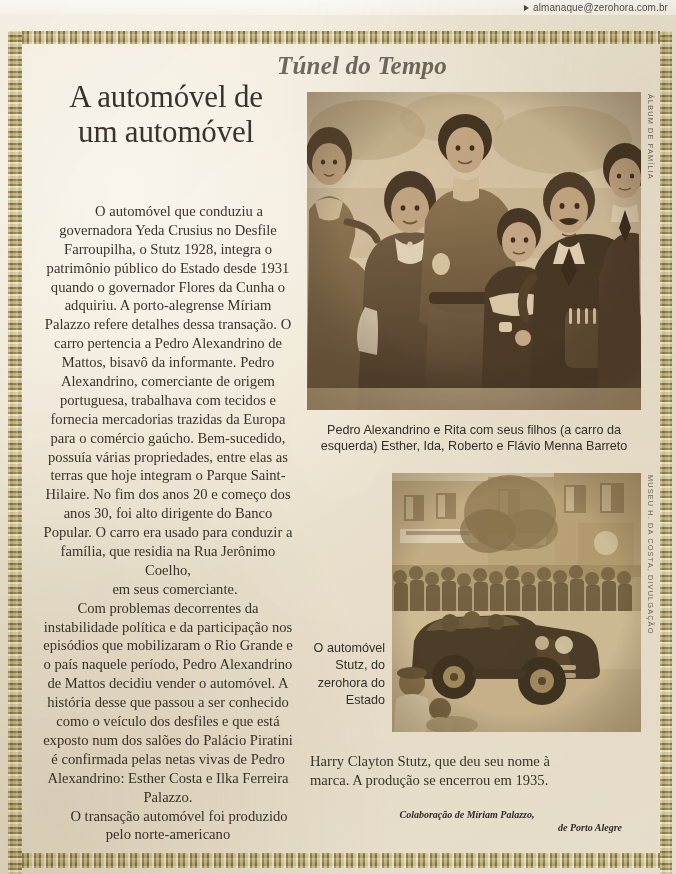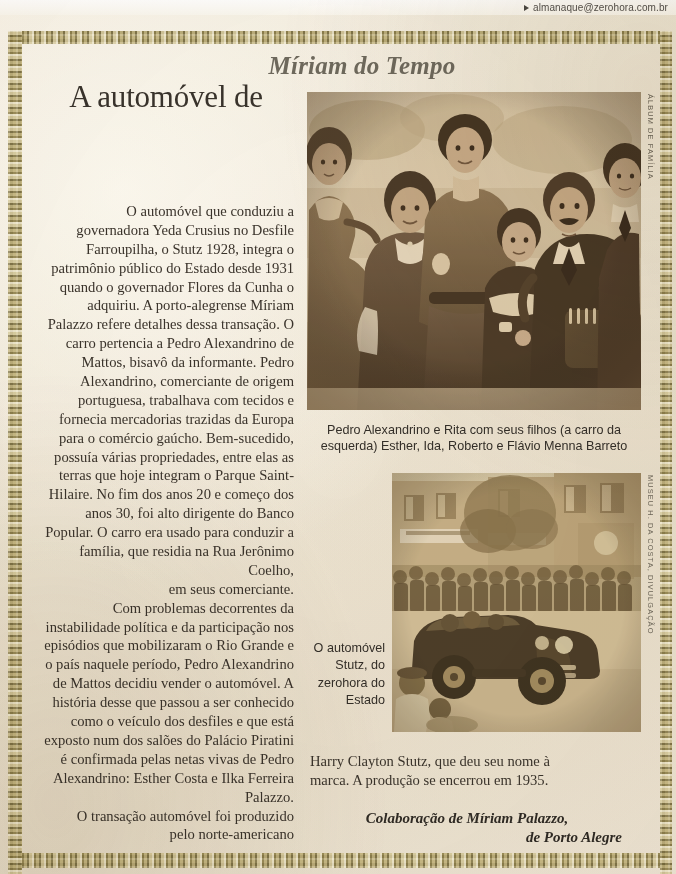--- a/index.html
+++ b/index.html
@@ -135,21 +135,21 @@
   
   .col-left {
     position: absolute;
     top: 172px;
     left: 18px;
     width: 252px;
     font-family: "Liberation Serif", serif;
     font-size: 14.6px;
     line-height: 1.295;
     color: #3a332b;
-    text-align: right;
+    text-align: center;
   }
   .col-left p { margin: 0; }
   .col-left p.indent { text-indent: 22px; }
   .col-left p.indent-sm { text-indent: 14px; }
 
   
   .photo {
     position: absolute;
     overflow: hidden;
     background: #cdbfa6;
@@ -215,21 +215,21 @@
   .col-right-text p { margin: 4px; }
 
   .credit-line {
     position: absolute;
     top: 779px;
     left: 282px;
     width: 322px;
     font-family: "Liberation Serif", serif;
     font-style: italic;
     font-weight: bold;
-    font-size: 15px;
+    font-size: 10px;
     line-height: 1.25;
     color: #2f2a24;
     text-align: center;
   }
   .credit-line .line2 {
     display: block;
     text-align: right;
     padding-right: 6px;
   }
 
@@ -258,24 +258,25 @@
 
   <div class="frame">
     <div class="ornament ornament-top"></div>
     <div class="ornament ornament-bottom"></div>
     <div class="ornament ornament-v ornament-left"></div>
     <div class="ornament ornament-v ornament-right"></div>
   </div>
 
   <div class="paper">
 
-    <div class="section-title">Míriam do Tempo</div>
+    <div class="section-title">Túnel do Tempo</div>
 
     <div class="headline">
       <span>A automóvel de</span><br>
+      <span>um automóvel</span>
     </div>
 
     <div class="col-left">
       <p class="indent">O automóvel que conduziu a governadora Yeda Crusius no Desfile Farroupilha, o Stutz 1928, integra o patrimônio público do Estado desde 1931 quando o governador Flores da Cunha o adquiriu. A porto-alegrense Míriam Palazzo refere detalhes dessa transação. O carro pertencia a Pedro Alexandrino de Mattos, bisavô da informante. Pedro Alexandrino, comerciante de origem portuguesa, trabalhava com tecidos e fornecia mercadorias trazidas da Europa para o comércio gaúcho. Bem-sucedido, possuía várias propriedades, entre elas as terras que hoje integram o Parque Saint-Hilaire. No fim dos anos 20 e começo dos anos 30, foi alto dirigente do Banco Popular. O carro era usado para conduzir a família, que residia na Rua Jerônimo Coelho,</p>
       <p class="indent-sm">em seus comerciante.</p>
       <p>Com problemas decorrentes da instabilidade política e da participação nos episódios que mobilizaram o Rio Grande e o país naquele período, Pedro Alexandrino de Mattos decidiu vender o automóvel.  A história desse que passou a ser conhecido como o veículo dos desfiles e que está exposto num dos salões do Palácio Piratini é confirmada pelas netas vivas de Pedro Alexandrino: Esther Costa e Ilka Ferreira Palazzo.</p>
       <p class="indent">O transação automóvel foi produzido pelo norte-americano</p>
     </div>
 
     <div class="photo photo-family">

